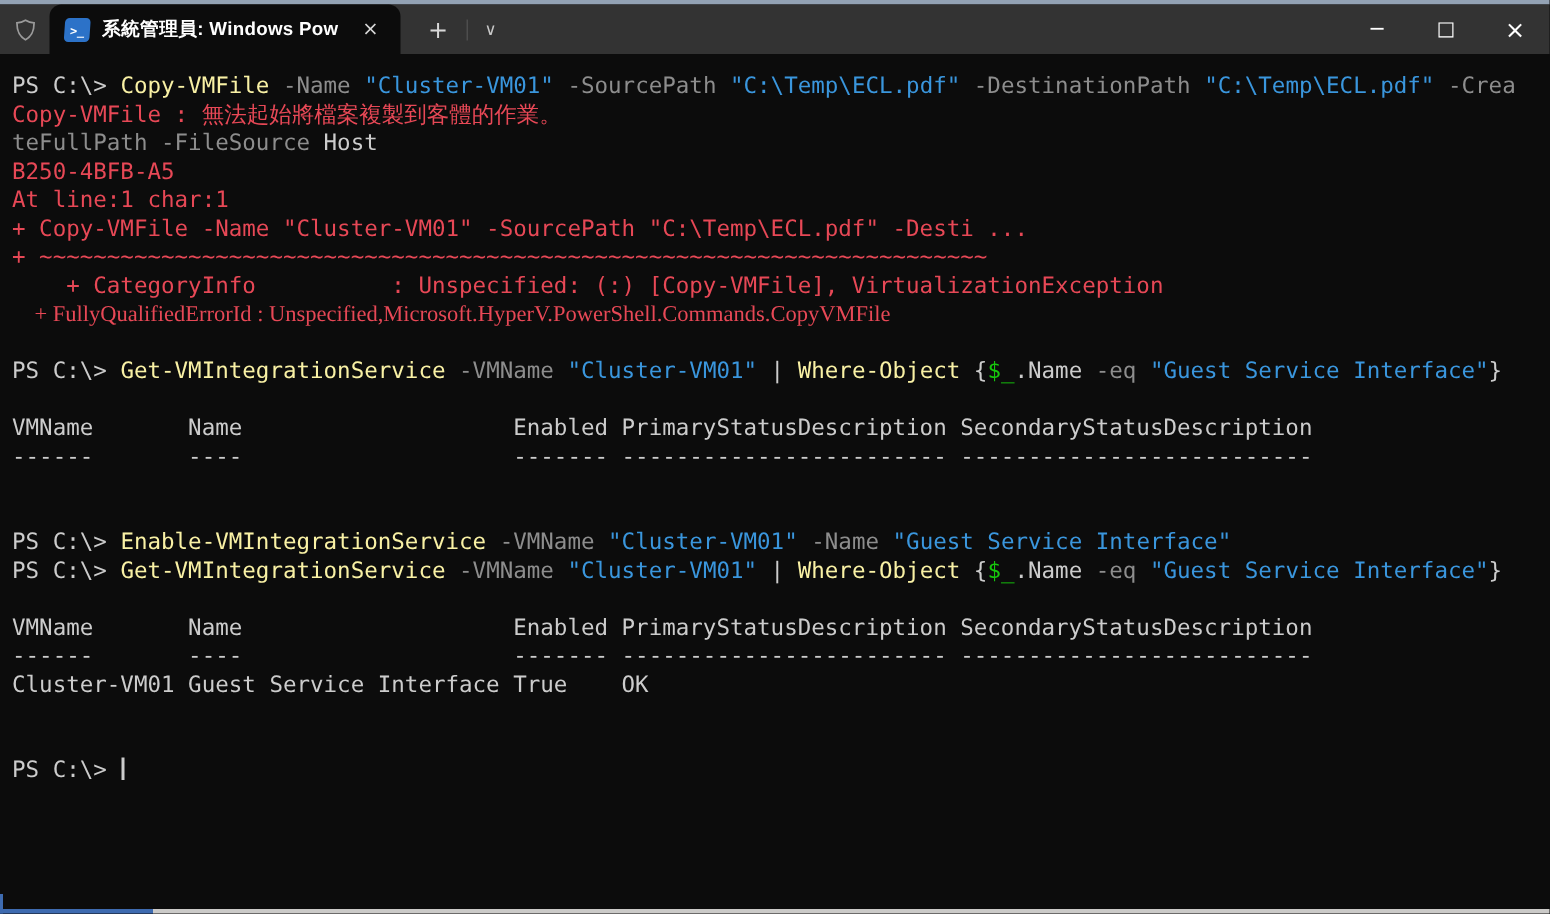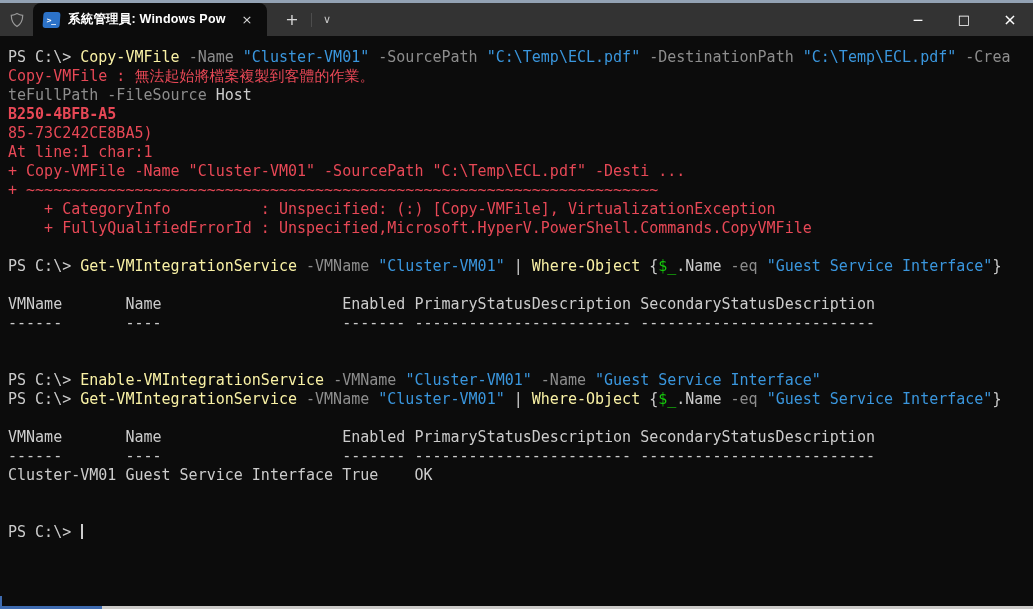--- a/index.html
+++ b/index.html
@@ -103,27 +103,26 @@
     <button class="icon-btn caption-btn">─</button>
     <button class="icon-btn caption-btn maxi">□</button>
     <button class="icon-btn caption-btn close">×</button>
   </div>
 
   <div class="terminal">
     <div>
         <div class="tline"><span style="color: rgb(204, 204, 204);">PS C:\&gt; </span><span style="color: rgb(249, 241, 165);">Copy-VMFile</span><span style="color: rgb(204, 204, 204);"> </span><span style="color: rgb(141, 141, 141);">-Name</span><span style="color: rgb(204, 204, 204);"> </span><span style="color: rgb(58, 150, 221);">"Cluster-VM01"</span><span style="color: rgb(204, 204, 204);"> </span><span style="color: rgb(141, 141, 141);">-SourcePath</span><span style="color: rgb(204, 204, 204);"> </span><span style="color: rgb(58, 150, 221);">"C:\Temp\ECL.pdf"</span><span style="color: rgb(204, 204, 204);"> </span><span style="color: rgb(141, 141, 141);">-DestinationPath</span><span style="color: rgb(204, 204, 204);"> </span><span style="color: rgb(58, 150, 221);">"C:\Temp\ECL.pdf"</span><span style="color: rgb(204, 204, 204);"> </span><span style="color: rgb(141, 141, 141);">-Crea</span></div>
         <div class="tline"><span style="color: rgb(231, 72, 86);">Copy-VMFile : 無法起始將檔案複製到客體的作業。</span></div>
         <div class="tline"><span style="color: rgb(141, 141, 141);">teFullPath</span><span style="color: rgb(204, 204, 204);"> </span><span style="color: rgb(141, 141, 141);">-FileSource</span><span style="color: rgb(204, 204, 204);"> </span><span style="color: rgb(204, 204, 204);">Host</span></div>
-        <div class="tline"><span style="color: rgb(231, 72, 86); font-weight: bold;">B250-4BFB-A5</span></div>
-        <div class="tline"><span style="color: rgb(231, 72, 86);">85-73C242CE8BA5)</span></div>
+        <div class="tline"><span style="color: rgb(231, 72, 86);">B250-4BFB-A5</span></div>
         <div class="tline"><span style="color: rgb(231, 72, 86);">At line:1 char:1</span></div>
         <div class="tline"><span style="color: rgb(231, 72, 86);">+ Copy-VMFile -Name "Cluster-VM01" -SourcePath "C:\Temp\ECL.pdf" -Desti ...</span></div>
         <div class="tline"><span style="color: rgb(231, 72, 86);">+ ~~~~~~~~~~~~~~~~~~~~~~~~~~~~~~~~~~~~~~~~~~~~~~~~~~~~~~~~~~~~~~~~~~~~~~</span></div>
         <div class="tline"><span style="color: rgb(231, 72, 86);">    + CategoryInfo          : Unspecified: (:) [Copy-VMFile], VirtualizationException</span></div>
-        <div class="tline"><span style="color: rgb(231, 72, 86);">    + FullyQualifiedErrorId : Unspecified,Microsoft.HyperV.PowerShell.Commands.CopyVMFile</span></div>
+        <div class="tline"><span style="color: rgb(231, 72, 86); font-family: Liberation Serif, serif;">    + FullyQualifiedErrorId : Unspecified,Microsoft.HyperV.PowerShell.Commands.CopyVMFile</span></div>
         <div class="tline">&nbsp;</div>
         <div class="tline"><span style="color: rgb(204, 204, 204);">PS C:\&gt; </span><span style="color: rgb(249, 241, 165);">Get-VMIntegrationService</span><span style="color: rgb(204, 204, 204);"> </span><span style="color: rgb(141, 141, 141);">-VMName</span><span style="color: rgb(204, 204, 204);"> </span><span style="color: rgb(58, 150, 221);">"Cluster-VM01"</span><span style="color: rgb(204, 204, 204);"> | </span><span style="color: rgb(249, 241, 165);">Where-Object</span><span style="color: rgb(204, 204, 204);"> {</span><span style="color: rgb(22, 198, 12);">$_</span><span style="color: rgb(204, 204, 204);">.Name </span><span style="color: rgb(141, 141, 141);">-eq</span><span style="color: rgb(204, 204, 204);"> </span><span style="color: rgb(58, 150, 221);">"Guest Service Interface"</span><span style="color: rgb(204, 204, 204);">}</span></div>
         <div class="tline">&nbsp;</div>
         <div class="tline"><span style="color: rgb(204, 204, 204);">VMName       Name                    Enabled PrimaryStatusDescription SecondaryStatusDescription</span></div>
         <div class="tline"><span style="color: rgb(204, 204, 204);">------       ----                    ------- ------------------------ --------------------------</span></div>
         <div class="tline">&nbsp;</div>
         <div class="tline">&nbsp;</div>
         <div class="tline"><span style="color: rgb(204, 204, 204);">PS C:\&gt; </span><span style="color: rgb(249, 241, 165);">Enable-VMIntegrationService</span><span style="color: rgb(204, 204, 204);"> </span><span style="color: rgb(141, 141, 141);">-VMName</span><span style="color: rgb(204, 204, 204);"> </span><span style="color: rgb(58, 150, 221);">"Cluster-VM01"</span><span style="color: rgb(204, 204, 204);"> </span><span style="color: rgb(141, 141, 141);">-Name</span><span style="color: rgb(204, 204, 204);"> </span><span style="color: rgb(58, 150, 221);">"Guest Service Interface"</span></div>
         <div class="tline"><span style="color: rgb(204, 204, 204);">PS C:\&gt; </span><span style="color: rgb(249, 241, 165);">Get-VMIntegrationService</span><span style="color: rgb(204, 204, 204);"> </span><span style="color: rgb(141, 141, 141);">-VMName</span><span style="color: rgb(204, 204, 204);"> </span><span style="color: rgb(58, 150, 221);">"Cluster-VM01"</span><span style="color: rgb(204, 204, 204);"> | </span><span style="color: rgb(249, 241, 165);">Where-Object</span><span style="color: rgb(204, 204, 204);"> {</span><span style="color: rgb(22, 198, 12);">$_</span><span style="color: rgb(204, 204, 204);">.Name </span><span style="color: rgb(141, 141, 141);">-eq</span><span style="color: rgb(204, 204, 204);"> </span><span style="color: rgb(58, 150, 221);">"Guest Service Interface"</span><span style="color: rgb(204, 204, 204);">}</span></div>
         <div class="tline">&nbsp;</div>

